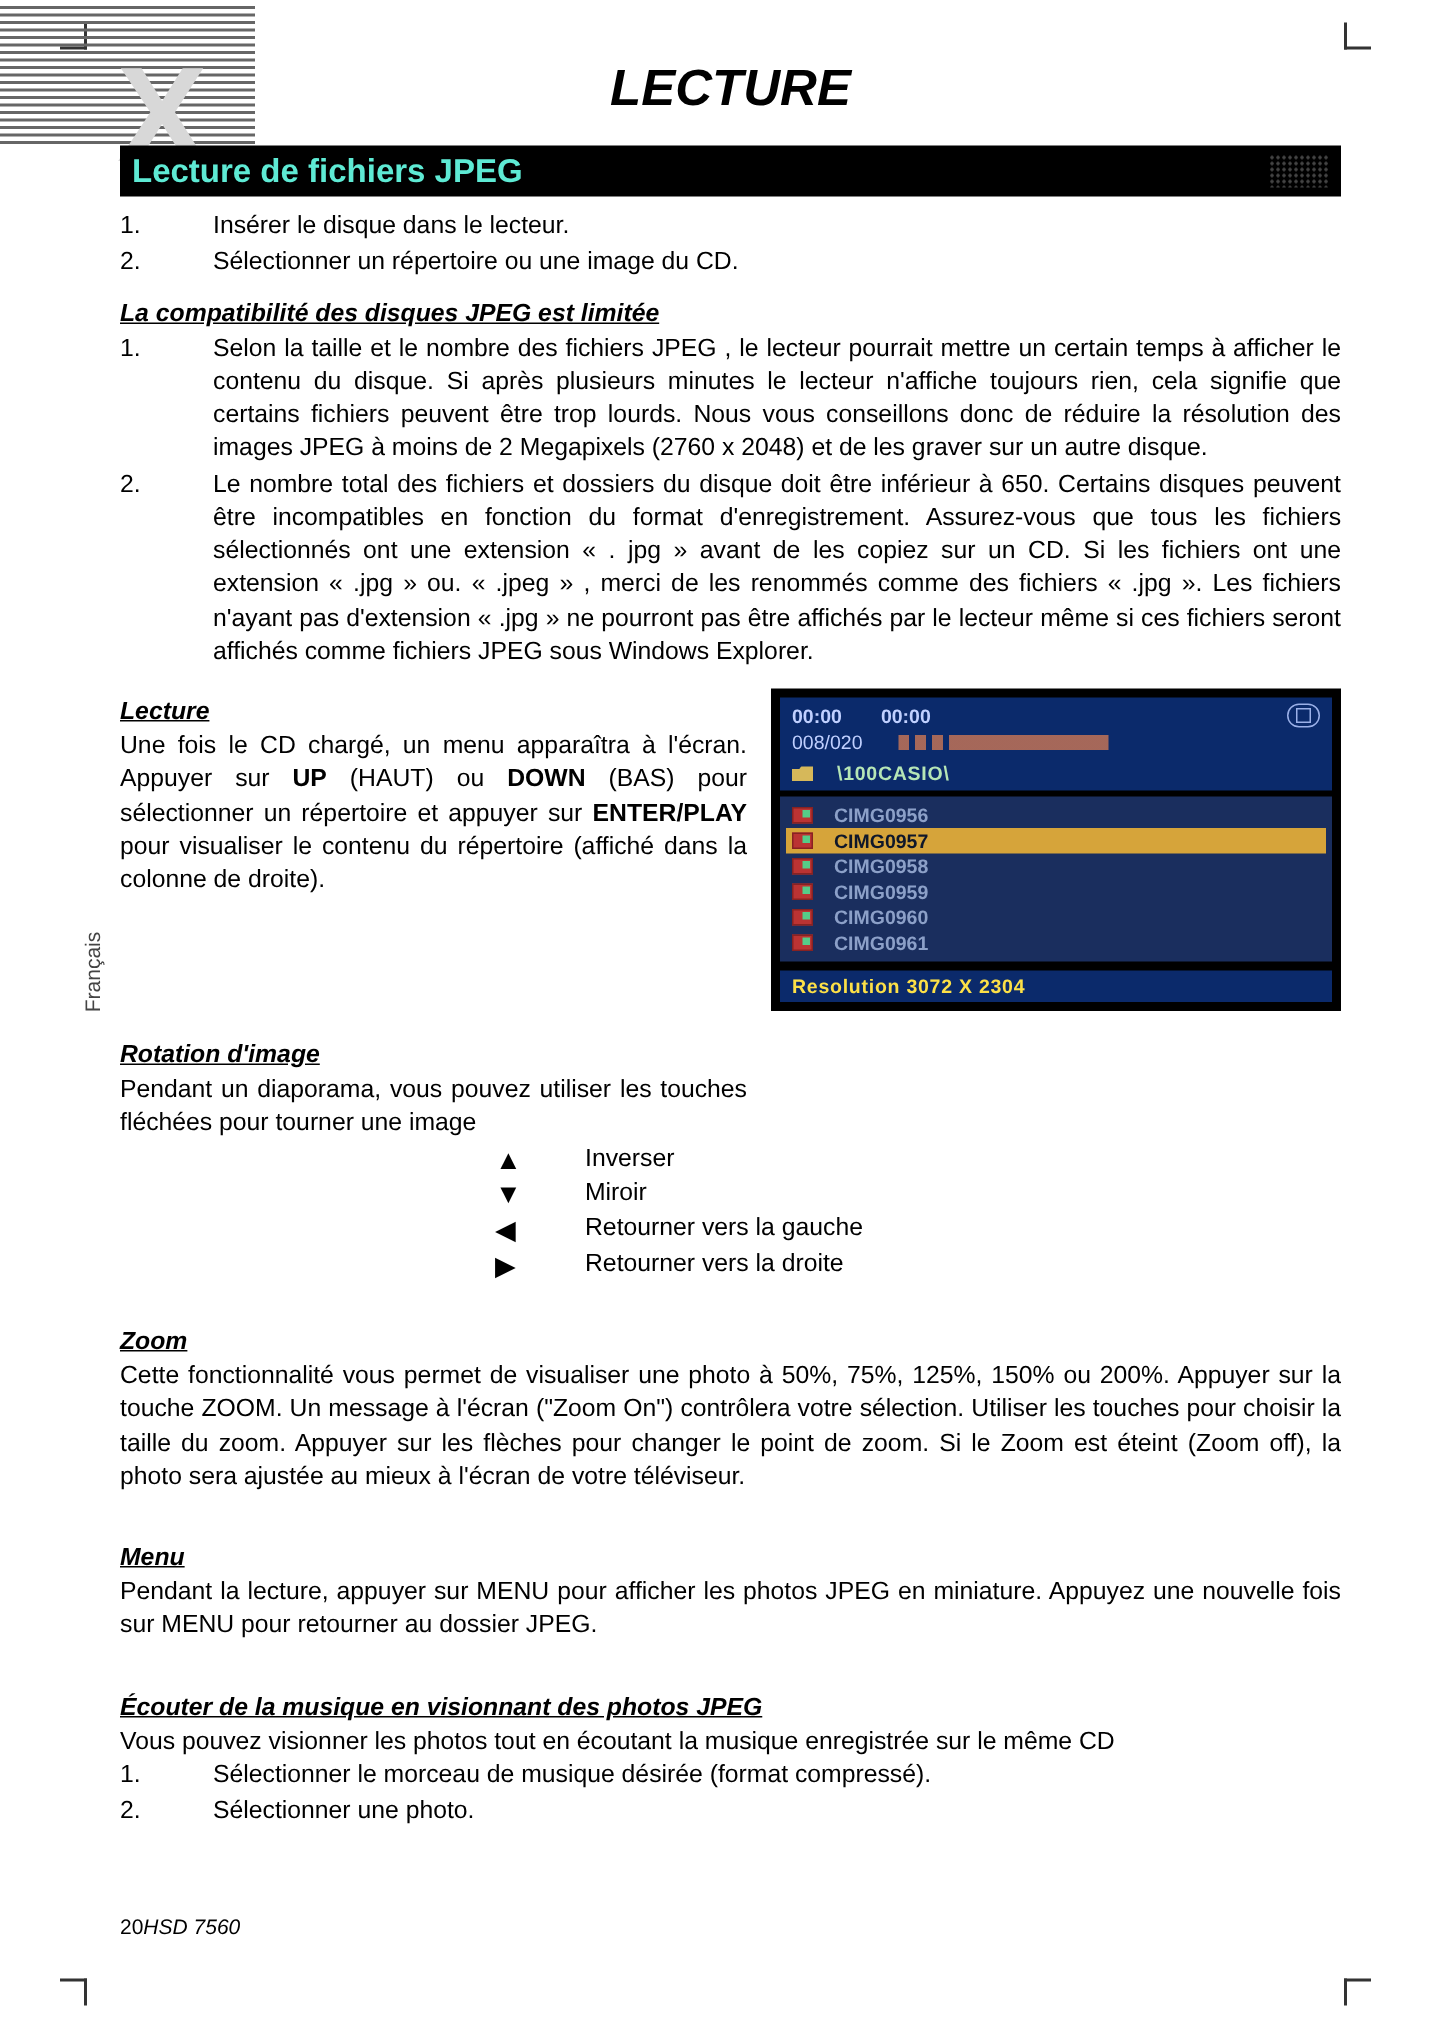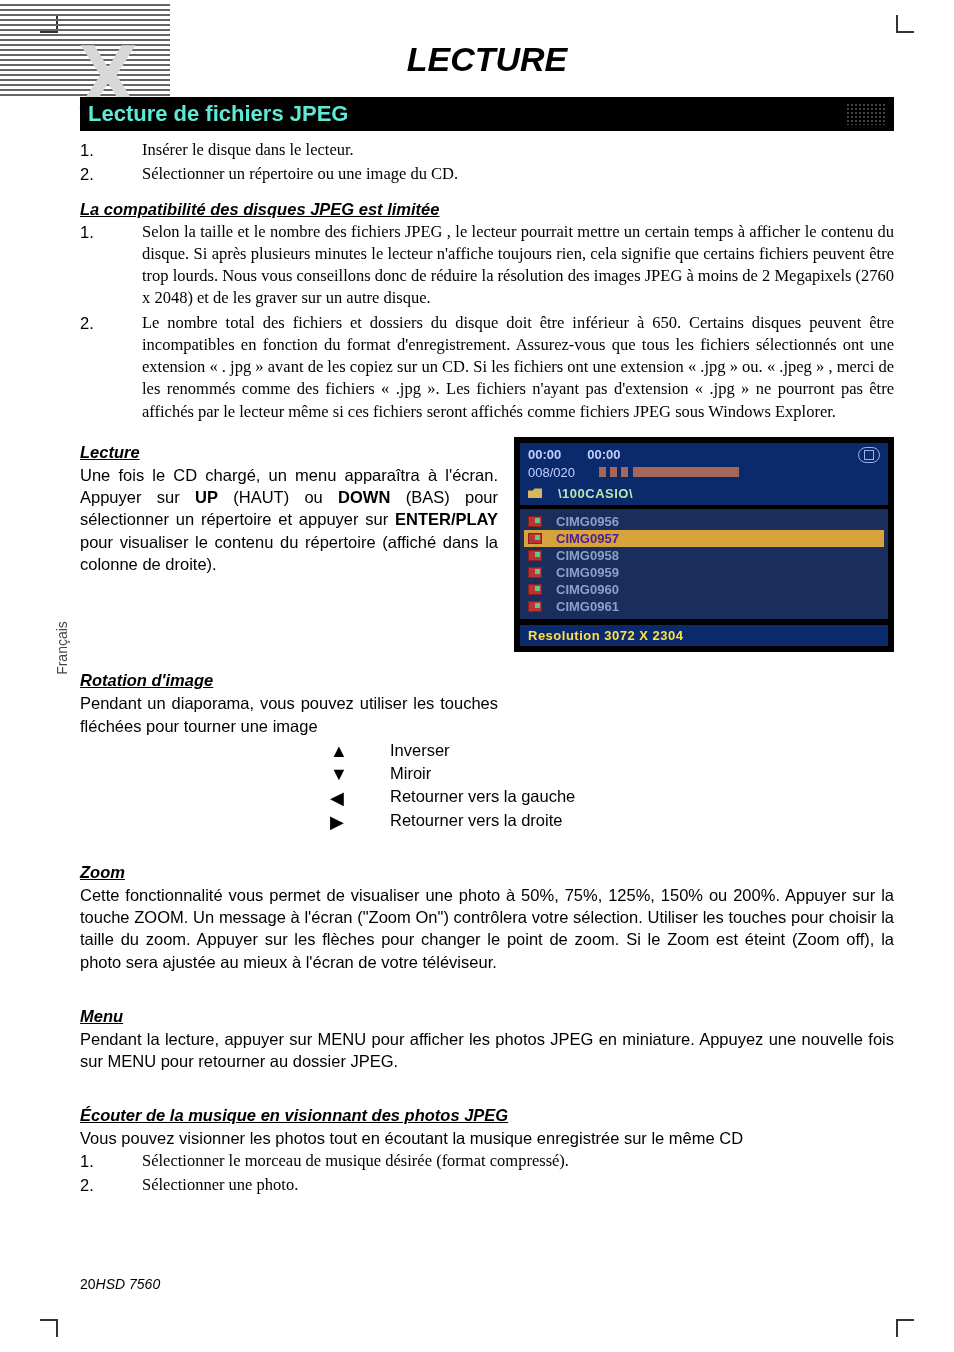--- a/index.html
+++ b/index.html
@@ -76,21 +76,21 @@
   ol.num-list {
     list-style: none;
     margin-bottom: 14px;
   }
   ol.num-list li {
     display: flex;
     margin-bottom: 2px;
     line-height: 1.35;
   }
   ol.num-list li .num { width: 62px; flex-shrink: 0; }
-  ol.num-list li .txt { flex: 1; text-align: justify; font-family: Liberation Serif, serif; }
+  ol.num-list li .txt { flex: 1; text-align: justify; }
 
   .sub-head {
     font-weight: bold;
     font-style: italic;
     text-decoration: underline;
     margin-top: 6px;
     margin-bottom: 2px;
   }
 
   .just { text-align: justify; line-height: 1.35; }
@@ -186,21 +186,21 @@
     background: #1a2e5e;
     padding: 4px;
     margin-top: 4px;
   }
   .mock .filerow {
     display:flex; align-items:center; gap:14px;
     padding: 1px 4px;
     color:#8ca0c8;
     font-weight:bold;
   }
-  .mock .filerow.sel { background: #d6a43a; color:#4c1d95;}
+  .mock .filerow.sel { background: #d6a43a; color:#0f172a;}
   .mock .filerow .thumb {
     width:14px;height:11px;
     background:#b33; border:1px solid #822;
     display:inline-block; position:relative;
   }
   .mock .filerow .thumb::after{
     content:''; position:absolute; right:1px; top:1px;
     width:5px;height:5px;background:#5c8;
   }
   .mock .resbar {

